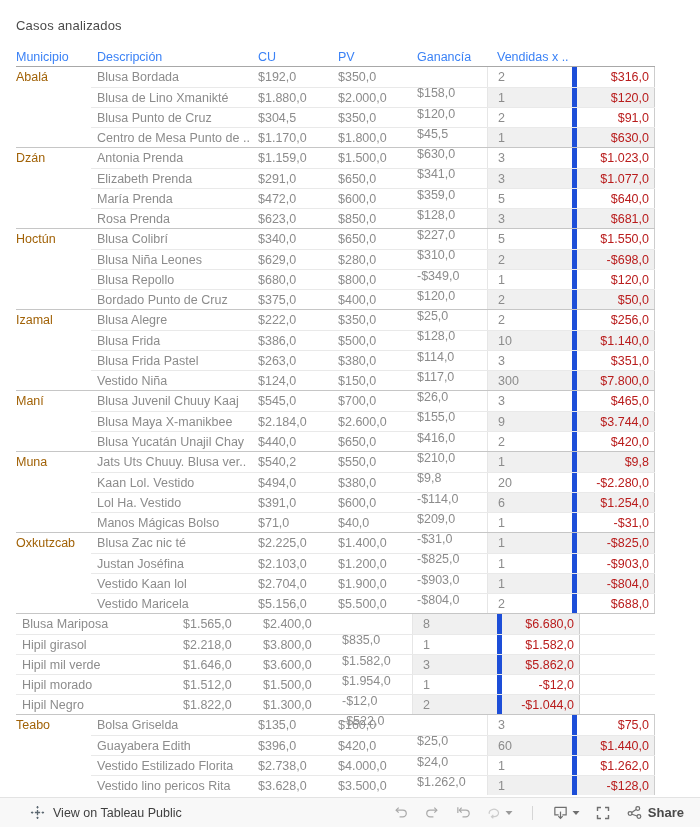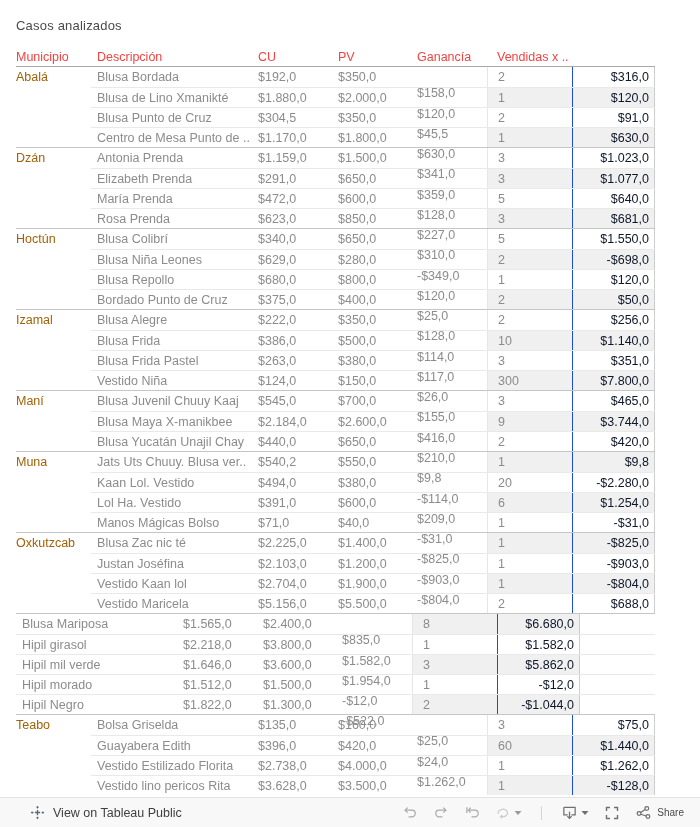--- a/index.html
+++ b/index.html
@@ -6,21 +6,21 @@
   html,body { width:700px; height:827px; }
   body {
     position:relative; background:#ffffff; overflow:hidden;
     font-family:"Liberation Sans","DejaVu Sans",sans-serif;
     -webkit-font-smoothing:antialiased;
   }
   .viz { padding:18px 0 0 16px; }
   .title { font-size:13px; color:#4a4a4a; letter-spacing:.2px; margin-bottom:15px; }
 
   .tbl { width:639px; font-size:12.5px; }
-  .thead { display:flex; height:19px; align-items:center; border-bottom:1px solid #a8a8a8; color:#ef4444; }
+  .thead { display:flex; height:19px; align-items:center; border-bottom:1px solid #a8a8a8; color:#3b82f6; }
   .thead .hc { white-space:nowrap; overflow:hidden; }
   .h-mun  { width:75px; }
   .h-desc { width:167px; padding-left:6px; }
   .h-cu   { width:80px; }
   .h-pv   { width:79px; }
   .h-gan  { width:70px; }
   .h-vend { width:85px; padding-left:10px; }
   .h-tot  { width:83px; }
 
   .group { display:flex; }
@@ -28,33 +28,33 @@
   .mun { width:75px; color:#a16207; padding-top:3px; font-size:12.5px; white-space:nowrap; }
   .rows { flex:1; }
   .row { display:flex; height:20px; }
   .row + .row { border-top:1px solid #e9e9e9; }
   .cell { display:flex; align-items:center; white-space:nowrap; overflow:hidden; color:#8c8c8c; height:100%; }
   .c-desc { width:167px; padding-left:6px; }
   .c-cu   { width:80px; }
   .c-pv   { width:79px; }
   .c-gan  { width:70px;margin-top:16px; }
   .c-vend { width:85px; padding-left:10px; border-left:1px solid #e6e6e6; }
-  .c-tot  { width:83px; justify-content:flex-end; padding-right:5px; color:#0f172a; border-left:1px solid #1d4ed8; border-right:1px solid #cdcdcd; }
+  .c-tot  { width:83px; justify-content:flex-end; padding-right:5px; color:#b91c1c; border-left:5px solid #1d4ed8; border-right:1px solid #cdcdcd; }
   .band { background:#f0f0f0; }
 
   .footer {
     position:absolute; left:0; bottom:0; width:700px; height:30px;
     background:#f8f8f8; border-top:1px solid #e3e3e3;
     display:flex; align-items:center; padding:0 16px 0 30px;
   }
   .f-left { display:flex; align-items:center; gap:8px; cursor:pointer; }
   .f-left span { font-size:12.5px; color:#3f3f3f; }
   .f-right { margin-left:auto; display:flex; align-items:center; gap:15px; }
   .ibtn { display:flex; align-items:center; gap:3px; cursor:pointer; }
-  .share-lbl { font-size:10px; color:#4a4a4a; margin-left:2px; }
+  .share-lbl { font-size:13px; color:#4a4a4a; margin-left:2px;font-weight:bold; }
   .vdiv { width:1px; height:14px; background:#d6d6d6; margin:0 4px; }
   svg { display:block; }
 </style>
 </head>
 <body>
 
 <div class="viz">
   <div class="title">Casos analizados</div>
 
   <div class="tbl">

